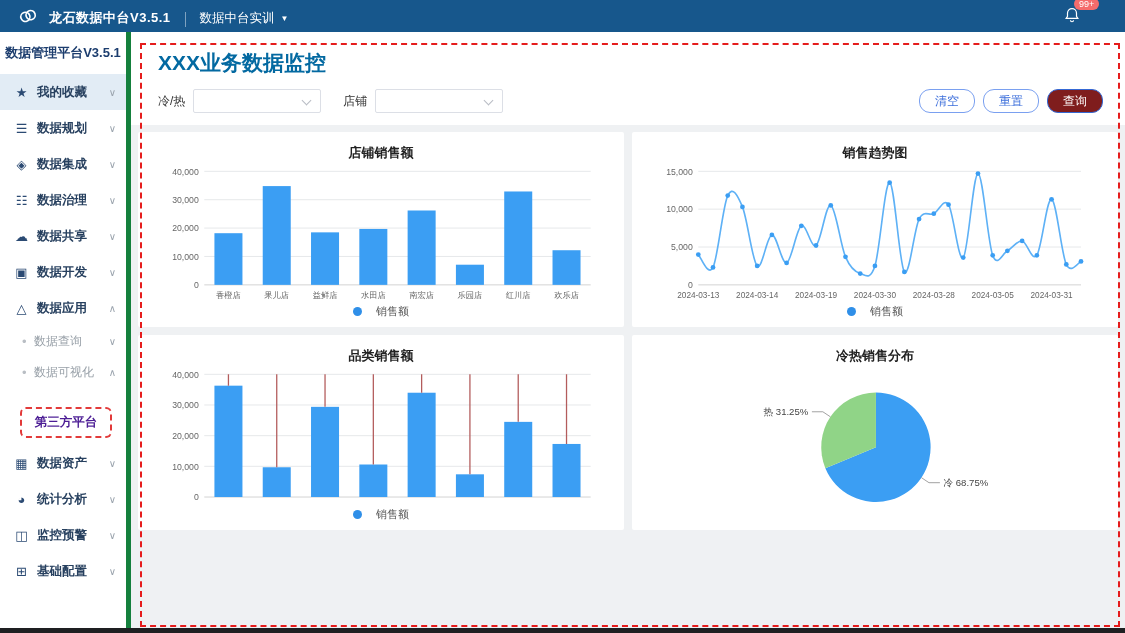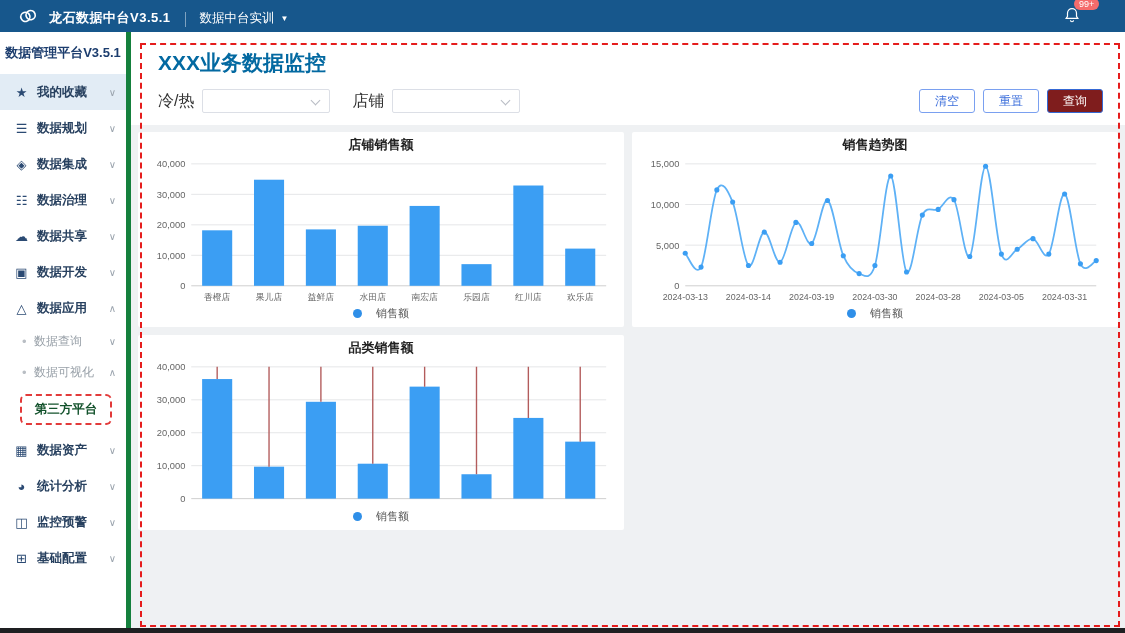--- a/index.html
+++ b/index.html
@@ -21,37 +21,37 @@
   .app{display:flex;height:596px}
   
   .sidebar{width:131px;background:#fff;border-right:5px solid #15803d;overflow:hidden;flex-shrink:0}
   .sidebar-title{height:42px;display:flex;align-items:center;justify-content:center;font-size:13px;font-weight:bold;color:#1C3D6E}
   .menu-item{display:flex;align-items:center;height:36px;padding:0 10px 0 13px;font-size:12.5px;font-weight:bold;color:#27405F;cursor:pointer;white-space:nowrap}
   .menu-item.active{background:#E2ECF5}
   .mi-icon{width:17px;margin-right:7px;font-size:13px;color:#2B4A73;font-weight:normal;text-align:center}
   .mi-caret{margin-left:auto;color:#9AA3AD;font-size:10px;font-weight:normal}
   .menu-item.sub{height:31px;padding-left:22px;font-weight:normal;color:#98A0A8;font-size:12px}
   .menu-item.sub .bullet{width:12px;color:#b9bec4;font-size:13px}
-  .third-party{margin:6px 14px 7px 20px;border:2px dashed #E23A3A;border-radius:6px;color:#14532d;font-weight:bold;font-size:12.5px;text-align:center;padding:5px 0;cursor:pointer;background:#fff}
+  .third-party{margin:19px 14px 7px 20px;border:2px dashed #E23A3A;border-radius:6px;color:#4c1d95;font-weight:bold;font-size:12.5px;text-align:center;padding:5px 0;cursor:pointer;background:#fff}
   
   .main{flex:1;position:relative;background:#fff;display:flex;flex-direction:column;overflow:hidden}
   .dashed-frame{position:absolute;top:11px;left:9px;right:5px;bottom:1px;border:2px dashed #E51C1C;pointer-events:none;z-index:40}
   .title-band{padding:17px 0 4px 27px}
   .page-title{font-size:21px;font-weight:bold;color:#0369a1;line-height:28px}
   .filter-band{display:flex;align-items:center;padding:8px 22px 12px 27px}
   .filter-group{display:flex;align-items:center;margin-right:22px}
-  .filter-label{font-size:16px;color:#333;margin-right:8px;white-space:nowrap}
+  .filter-label{font-size:12px;color:#333;margin-right:8px;white-space:nowrap}
   .sel{width:128px;height:24px;border:1px solid #dcdfe6;border-radius:2px;background:#fff;position:relative;cursor:pointer}
   .sel-caret{position:absolute;right:10px;top:7px;width:7px;height:7px;border-right:1.4px solid #b8bcc4;border-bottom:1.4px solid #b8bcc4;transform:rotate(45deg)}
   .actions{margin-left:auto;display:flex;gap:8px}
-  .btn{height:24px;padding:0 15px;font-size:12px;border-radius:3px;border:1px solid #7AA0F0;background:#fff;color:#3D6FDB;cursor:pointer;font-family:inherit}
+  .btn{height:24px;padding:0 15px;font-size:12px;border-radius:11px;border:1px solid #7AA0F0;background:#fff;color:#3D6FDB;cursor:pointer;font-family:inherit}
   .btn.primary{background:#7f1d1d;border-color:#3568D4;color:#fff}
   
   .charts-area{flex:1;background:#EFF1F3;padding:7px;display:grid;grid-template-columns:1fr 1fr;grid-template-rows:195px 195px;gap:8px;align-content:start}
-  .chart-card{background:#fff;border-radius:2px;padding:0 8px;display:flex;flex-direction:column;overflow:hidden}
+  .chart-card{background:#fff;border-radius:2px;padding:8px 8px;display:flex;flex-direction:column;overflow:hidden}
   .card-title{text-align:center;font-size:13px;font-weight:bold;color:#222;margin:4px 0 2px;height:18px}
   .chart-card svg{display:block;width:100%;height:auto}
   .legend{display:flex;justify-content:center;align-items:center;gap:14px;font-size:11px;color:#555;height:17px;cursor:pointer}
   .legend-dot{width:9px;height:9px;border-radius:50%;background:#2F8FE8}
   
   .bottom-bar{position:absolute;left:0;right:0;bottom:0;height:5px;background:#1E1F21;z-index:60}
 </style>
 </head>
 <body>
 
@@ -303,17 +303,28 @@
             <line x1="388.875" x2="388.875" y1="8" y2="59.925" stroke="#B35C5C" stroke-width="1.4"></line>
             <rect x="426.3275" y="84.045" width="30.595" height="57.955" fill="#3B9EF3"></rect>
             <line x1="441.625" x2="441.625" y1="8" y2="84.045" stroke="#B35C5C" stroke-width="1.4"></line>
           </svg>
         <div class="legend">
           <span class="legend-dot"></span>
           <span>销售额</span>
         </div>
       </div>
 
+      <div class="chart-card">
+        <h3 class="card-title">冷热销售分布</h3>
+        <svg id="chart3" viewBox="0 0 478 170">
+            <path d="M240,88 L240,28 A60,60 0 1 1 184.56722804932278,110.96100594190537 Z" fill="#3B9EF3"></path>
+            <polyline points="289.8881767381527,121.33421398117613 298.20287286117815,126.88991631137216 310.20287286117815,126.88991631137216" fill="none" stroke="#999" stroke-width="1"></polyline>
+            <text x="314.20287286117815" y="130.38991631137216" text-anchor="start" font-size="10.5" fill="#444">冷 68.75%</text>
+            <path d="M240,88 L184.56722804932278,110.96100594190537 A60,60 0 0 1 239.99999999999997,28 Z" fill="#90D487"></path>
+            <polyline points="190.11182326184726,54.66578601882389 181.79712713882182,49.110083688627874 169.79712713882182,49.110083688627874" fill="none" stroke="#999" stroke-width="1"></polyline>
+            <text x="165.79712713882182" y="52.610083688627874" text-anchor="end" font-size="10.5" fill="#444">热 31.25%</text>
+          </svg>
+      </div>
     </div>
   </main>
 </div>
 
 <div class="bottom-bar"></div>
 
 </body></html>

